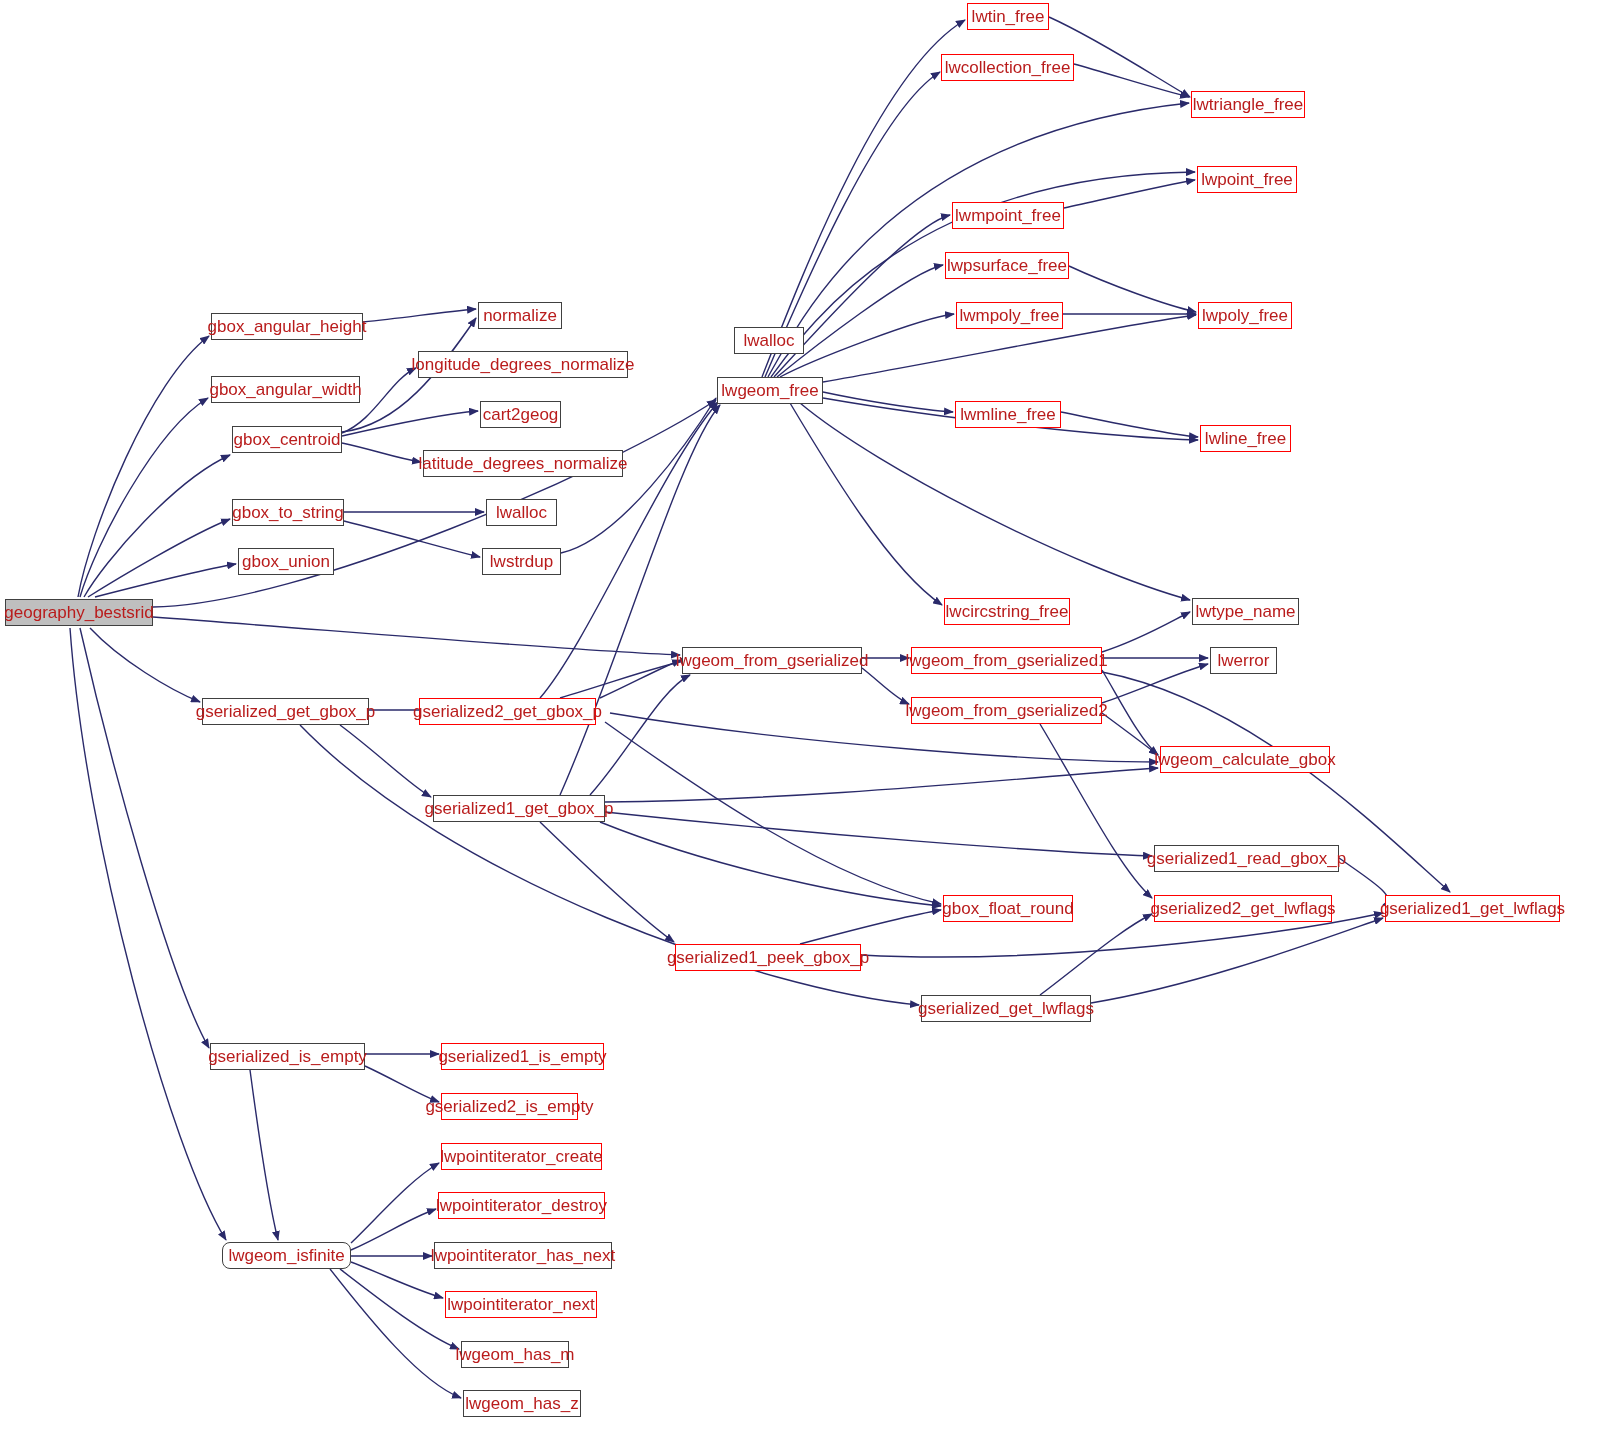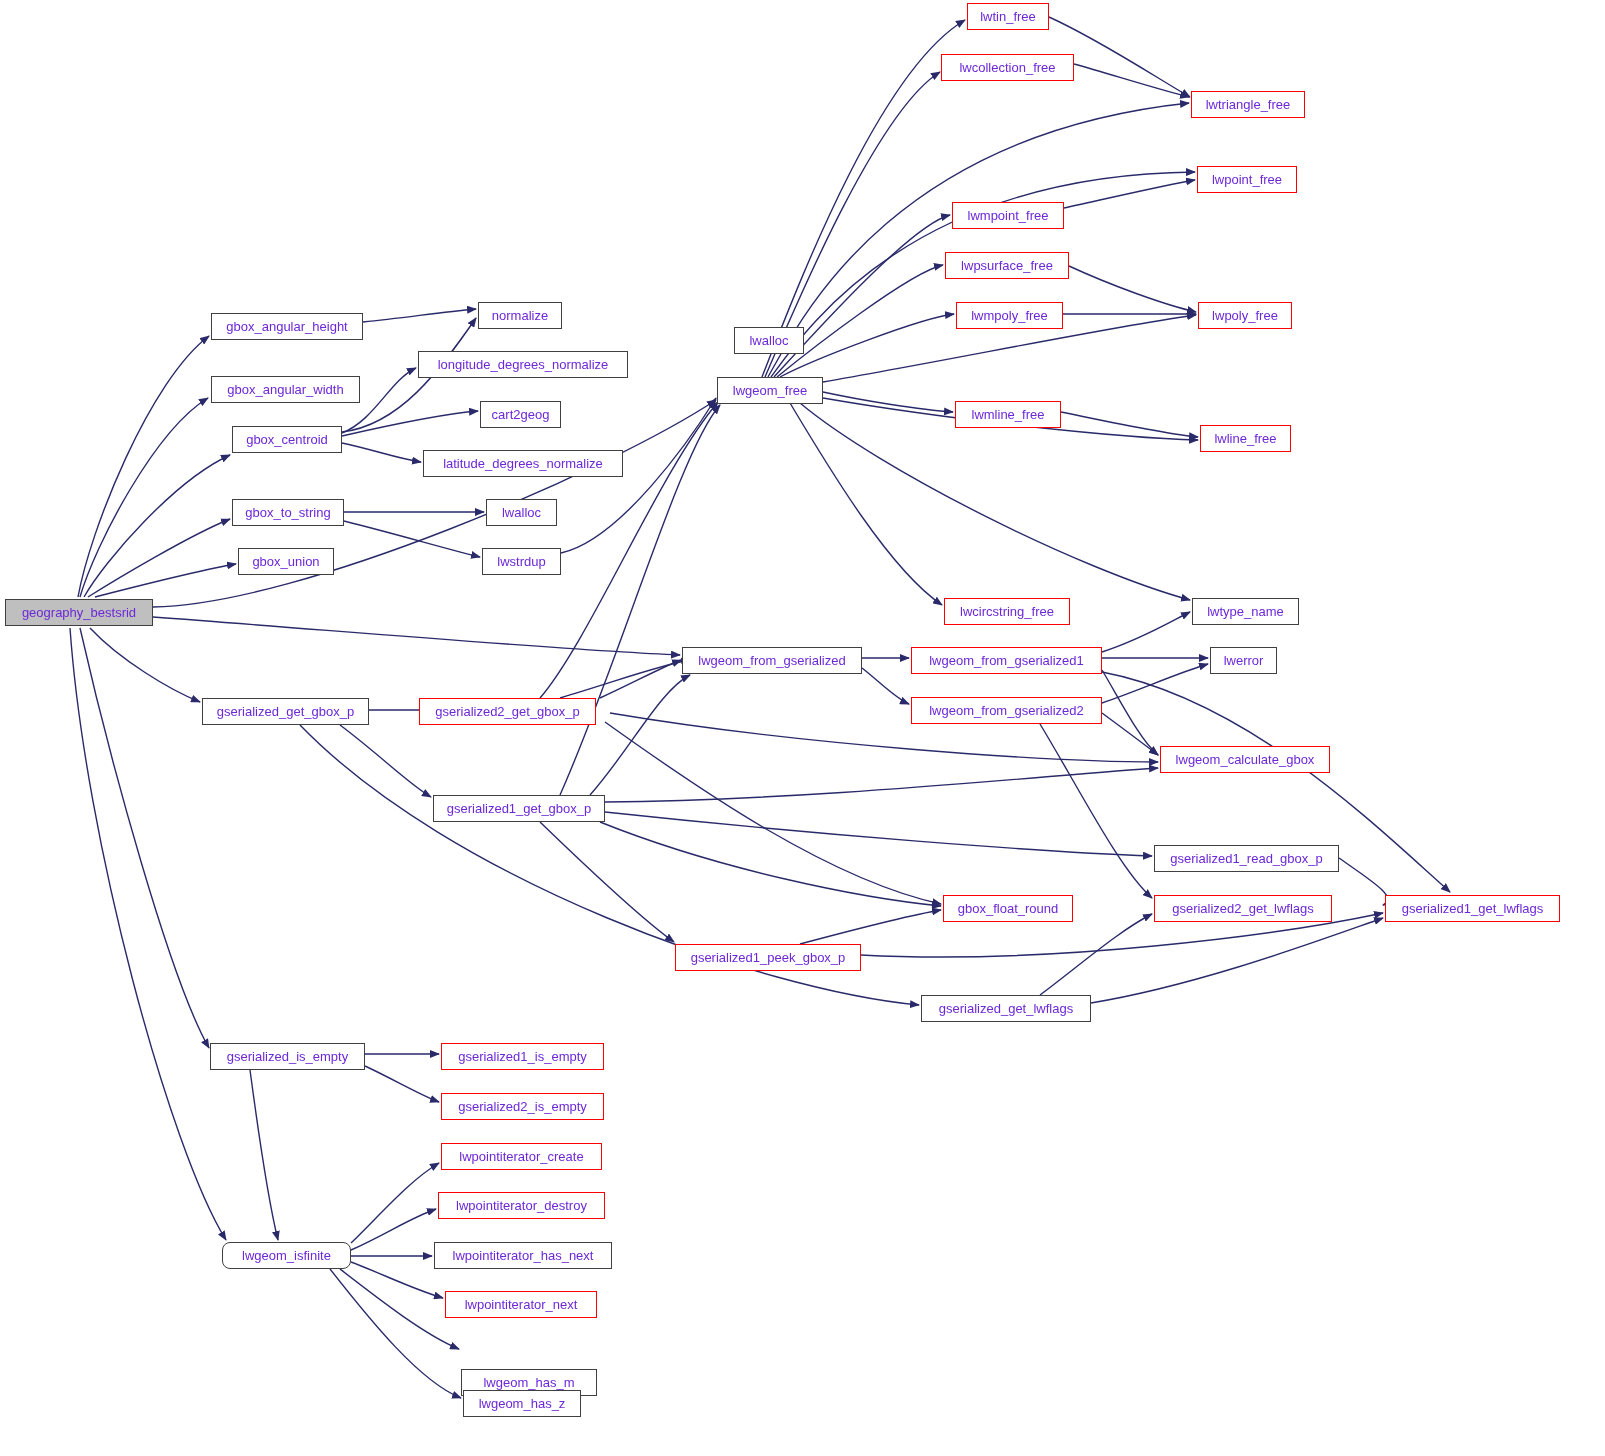--- a/index.html
+++ b/index.html
@@ -24,22 +24,22 @@
     pointer-events: none;
   }
   .node {
     position: absolute;
     box-sizing: border-box;
     display: flex;
     align-items: center;
     justify-content: center;
     background: #ffffff;
     border: 1px solid #404040;
-    font-size: 13px;
-    color: #6d28d9;
+    font-size: 17px;
+    color: #b91c1c;
     white-space: nowrap;
     line-height: 1;
     letter-spacing: 0px;
     padding: 0 0;
   }
   .node.red {
     border: 1px solid #ff0000;
   }
   .node.root {
     background: #bfbfbf;
@@ -188,36 +188,36 @@
       </div>
       <div class="node red" style="left: 675px; top: 944px; width: 186px; height: 27px; text-align: right;">
         <span>gserialized1_peek_gbox_p</span>
       </div>
       <div class="node" style="left: 921px; top: 995px; width: 170px; height: 27px;">
         <span>gserialized_get_lwflags</span>
       </div>
       <div class="node red" style="left: 441px; top: 1043px; width: 163px; height: 27px;">
         <span>gserialized1_is_empty</span>
       </div>
-      <div class="node red" style="left: 441px; top: 1093px; width: 163px; height: 27px;">
+      <div class="node red" style="left: 441px; top: 1093px; width: 137px; height: 27px;">
         <span>gserialized2_is_empty</span>
       </div>
       <div class="node red" style="left: 441px; top: 1143px; width: 161px; height: 27px;">
         <span>lwpointiterator_create</span>
       </div>
       <div class="node red" style="left: 438px; top: 1192px; width: 167px; height: 27px;">
         <span>lwpointiterator_destroy</span>
       </div>
       <div class="node" style="left: 434px; top: 1242px; width: 178px; height: 27px;">
         <span>lwpointiterator_has_next</span>
       </div>
       <div class="node red" style="left: 445px; top: 1291px; width: 152px; height: 27px;">
         <span>lwpointiterator_next</span>
       </div>
-      <div class="node" style="left: 461px; top: 1341px; width: 136px; height: 27px; margin-top: 28px;">
+      <div class="node" style="left: 461px; top: 1341px; width: 108px; height: 27px;">
         <span>lwgeom_has_m</span>
       </div>
       <div class="node" style="left: 463px; top: 1390px; width: 118px; height: 27px;">
         <span>lwgeom_has_z</span>
       </div>
       <div class="node" style="left: 734px; top: 327px; width: 70px; height: 27px;">
         <span>lwalloc</span>
       </div>
       <div class="node" style="left: 717px; top: 377px; width: 106px; height: 27px;">
         <span>lwgeom_free</span>

